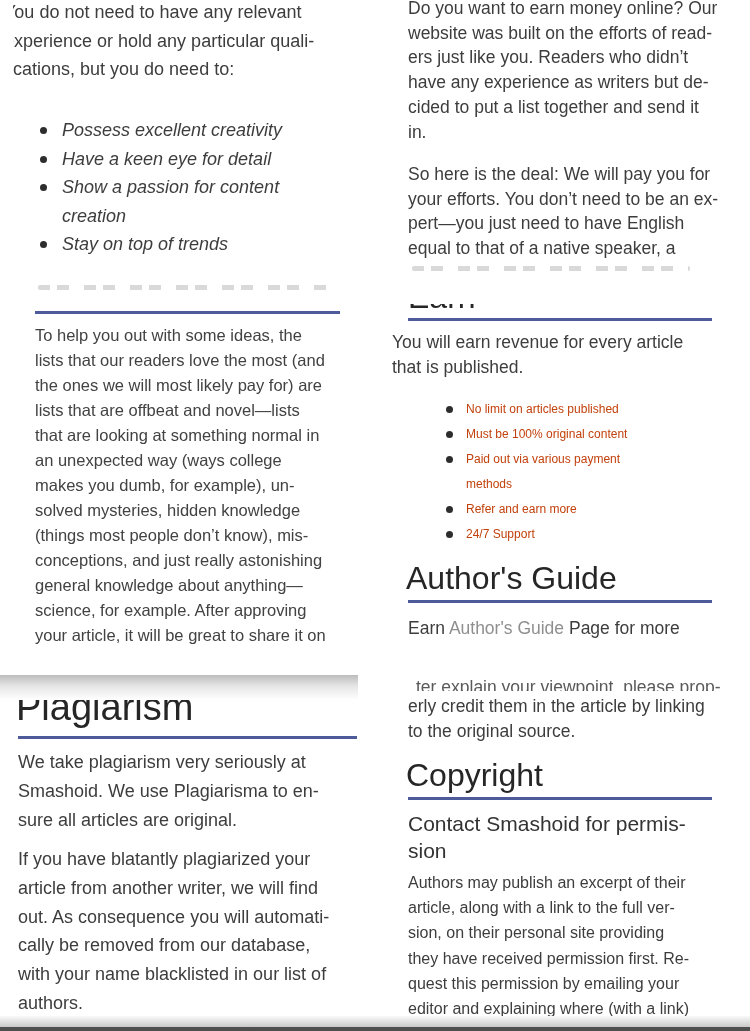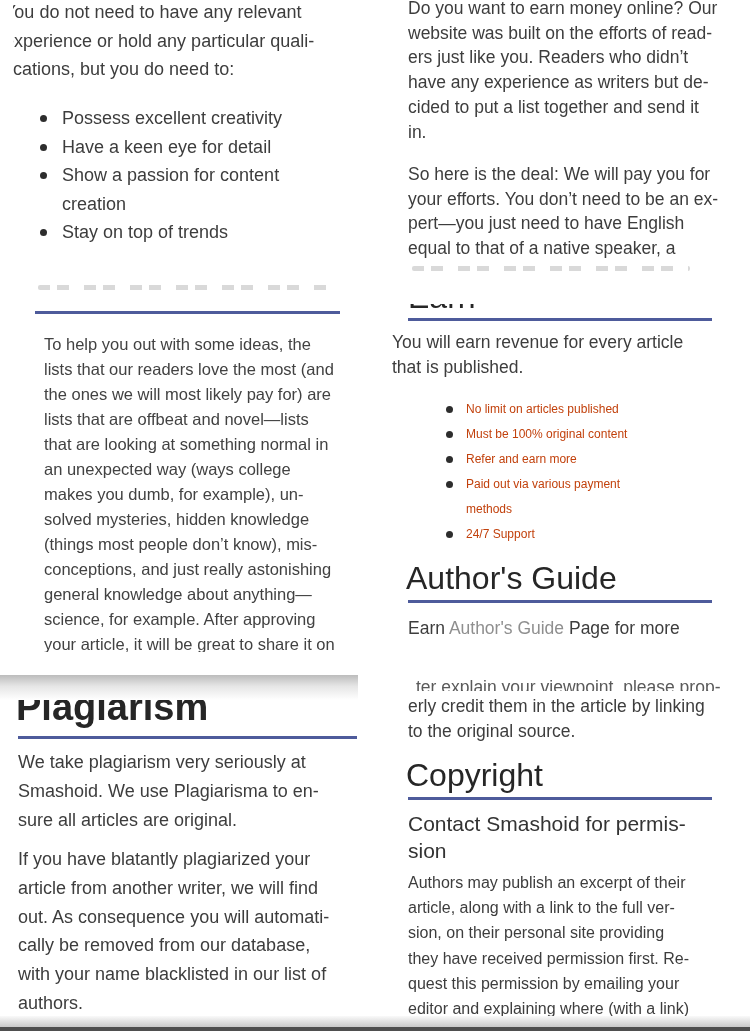--- a/index.html
+++ b/index.html
@@ -11,21 +11,21 @@
   }
   .abs { position:absolute; margin:0; }
   .pre { white-space:pre; }
   
   .body-l  { font-size:18px;   line-height:28.6px; color:#3d3d3d; }
   .body-lb { font-size:18px;   line-height:28.8px; color:#3d3d3d; }
   .quote   { font-size:16.5px; line-height:25px;   color:#424242; }
   .body-r  { font-size:17.5px; line-height:24.7px; color:#3d3d3d; }
   .body-r2 { font-size:17.5px; line-height:25px;   color:#3d3d3d; }
   .body-r3 { font-size:16px; line-height:25.2px; color:#3d3d3d; }
-  h1.head { font-size:38px; line-height:46px; font-weight:700; color:#262626; }
+  h1.head { font-size:38px; line-height:46px; font-weight:400; color:#262626; }
   h2.head { font-size:32px; line-height:40px; font-weight:400; color:#262626; }
   h3.sub  { font-size:21px; line-height:27px; font-weight:400; color:#333333; }
   .hr { height:3px; background:#4e5b9b; }
   
   ul.blist { list-style:none; margin:0; padding:0; }
   ul.blist li { position:relative; }
   .la li { font-size:18px;   line-height:28.6px; padding-left:24px; color:#3d3d3d; }
   .lb li { font-size:12px; line-height:25px;   padding-left:22px; color:#c2410c; }
   .dot { position:absolute; left:2px; width:7px; height:7px; border-radius:50%; background:#2d2d2d; }
   .la .dot { top:11px; }
@@ -47,34 +47,34 @@
 <body>
 
 <div class="screen">
 
   <div class="left-clip">
 
     <p class="abs pre body-l" style="left:-9px; top:-2px;">You do not need to have any relevant
 experience or hold any particular quali-
 fications, but you do need to:</p>
 
-    <ul class="abs blist la" style="left:25px; top:104px;">
+    <ul class="abs blist la" style="left:25px; top:116px;font-style:italic;">
       <li><span class="dot"></span><span class="pre">Possess excellent creativity</span></li>
       <li><span class="dot"></span><span class="pre">Have a keen eye for detail</span></li>
       <li><span class="dot"></span><span class="pre">Show a passion for content
 creation</span></li>
       <li><span class="dot"></span><span class="pre">Stay on top of trends</span></li>
     </ul>
 
     <div class="abs remnant" style="left:25px; top:285px; width:292px;"></div>
 
     <div class="abs hr" style="left:22px; top:311px; width:305px;"></div>
 
     <div class="abs clipbox" style="left:22px; top:323px; width:322px; height:329px;">
-      <p class="pre quote" style="margin:9px;">To help you out with some ideas, the
+      <p class="pre quote" style="margin:0;">To help you out with some ideas, the
 lists that our readers love the most (and
 the ones we will most likely pay for) are
 lists that are offbeat and novel—lists
 that are looking at something normal in
 an unexpected way (ways college
 makes you dumb, for example), un-
 solved mysteries, hidden knowledge
 (things most people don’t know), mis-
 conceptions, and just really astonishing
 general knowledge about anything—
@@ -121,23 +121,23 @@
     </div>
 
     <div class="abs hr" style="left:408px; top:318px; width:304px;"></div>
 
     <p class="abs pre body-r2" style="left:392px; top:330px;">You will earn revenue for every article
 that is published.</p>
 
     <ul class="abs blist lb" style="left:444px; top:397px;">
       <li><span class="dot"></span><span class="pre">No limit on articles published</span></li>
       <li><span class="dot"></span><span class="pre">Must be 100% original content</span></li>
-      <li><span class="dot"></span><span class="pre">Refer and earn more</span></li>
       <li><span class="dot"></span><span class="pre">Paid out via various payment
 methods</span></li>
+      <li><span class="dot"></span><span class="pre">Refer and earn more</span></li>
       <li><span class="dot"></span><span class="pre">24/7 Support</span></li>
     </ul>
 
     <h2 class="abs head" style="left:406px; top:558px;">Author's Guide</h2>
 
     <div class="abs hr" style="left:408px; top:600px; width:304px;"></div>
 
     <p class="abs body-r2" style="left:408px; top:616px;">
       <span class="pre">Earn </span><span class="pre gray-link">Author's Guide</span><span class="pre"> Page for more</span>
     </p>

